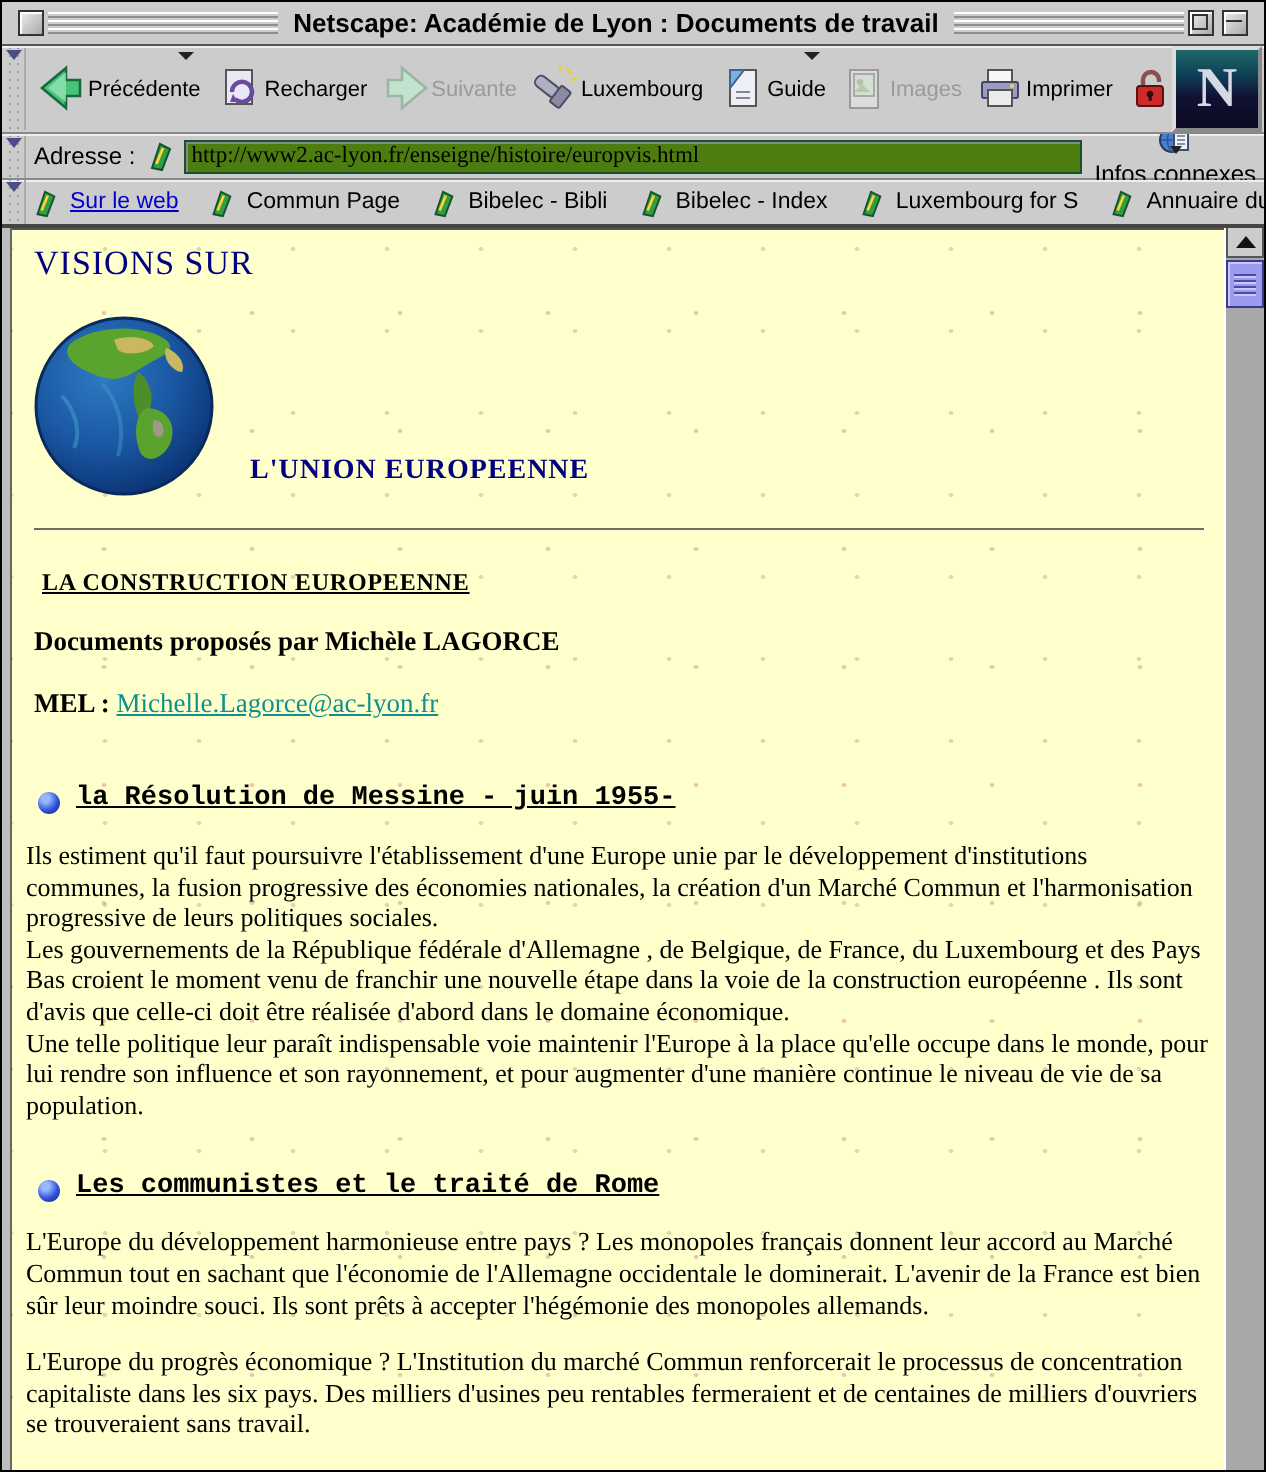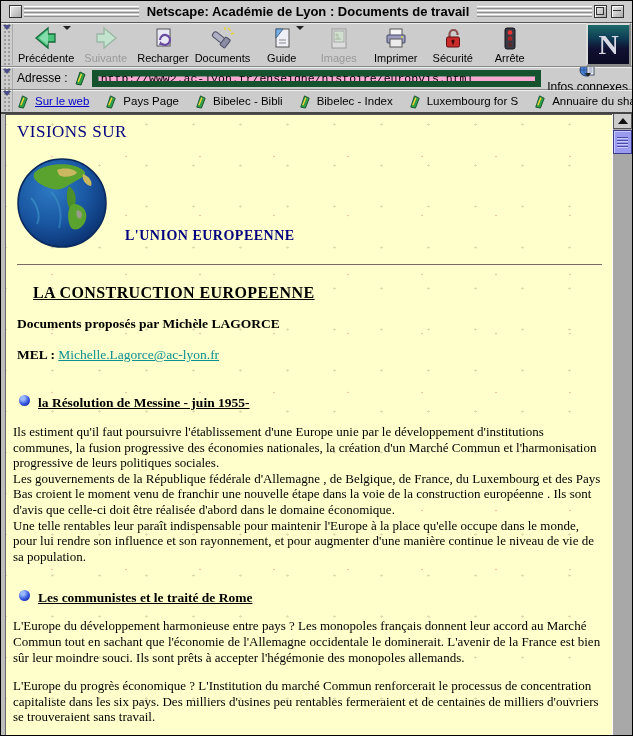--- a/index.html
+++ b/index.html
@@ -21,37 +21,37 @@
   .tb-title { font-size:13px; font-weight:bold; color:#000; padding:0 8px; white-space:nowrap; }
 
   
   .toolbar { height:44px; flex:0 0 44px; background:#ccc; border-bottom:1px solid #888;
              display:flex; align-items:stretch; position:relative; overflow:hidden;
              box-shadow:inset 0 1px 0 #eee; }
   .grip { width:11px; flex:0 0 11px; margin:1px 2px 1px 1px; border-right:1px solid #aaa; position:relative;
           background-image:radial-gradient(#9a9a9a 26%, transparent 27%); background-size:4px 4px; background-position:1px 6px;}
   .grip::before { content:""; position:absolute; top:1px; left:1px;
           border-left:4px solid transparent; border-right:4px solid transparent; border-top:5px solid #4c4c8a; }
-  .tbtn { flex:0 0 auto; min-width:57px; background:none; border:none; display:flex; flex-direction:column;
+  .tbtn { flex:0 0 auto; min-width:57px; background:none; border:none; display:flex; flex-direction:row;
           align-items:center; justify-content:flex-end; padding:2px 3px 2px; cursor:pointer; position:relative; }
   .tbtn .lbl { font-size:11px; color:#000; font-family:"Liberation Sans",sans-serif; white-space:nowrap; }
   .tbtn.disabled .lbl { color:#9a9a9a; }
   .tbtn svg { display:block; }
   .menu-tri { position:absolute; top:3px; right:6px; border-left:4px solid transparent;
               border-right:4px solid transparent; border-top:4px solid #222; }
   .nlogo { position:absolute; right:1px; top:0; width:45px; height:43px;
            border:2px outset #ddd; background:linear-gradient(180deg,#1d6a6a 0%,#0e3d55 34%,#111133 60%,#0a0a22 100%);
            color:#d8d8e4; display:flex; align-items:center; justify-content:center;
            font-family:"Liberation Serif",serif; font-weight:bold; font-size:28px; cursor:pointer; }
 
   .addressbar { height:23px; flex:0 0 23px; background:#ccc; border-bottom:1px solid #888;
                 display:flex; align-items:center; box-shadow:inset 0 1px 0 #eee; }
   .addressbar .label { font-size:12px; color:#000; margin:0 4px 0 2px; white-space:nowrap; }
-  .addr-input { flex:1; height:17px; border:6px solid #14532d; box-shadow:inset 1px 1px 0 #888;
-                background:#f9a8d4; font-family:Liberation Mono, monospace; font-size:11.5px; padding:0 3px; }
+  .addr-input { flex:1; height:17px; border:1px solid #14532d; box-shadow:inset 1px 1px 0 #888;
+                background:#4d7c0f; font-family:Liberation Serif, serif; font-size:11.5px; padding:0 3px; }
   .related { display:flex; align-items:center; gap:3px; padding:0 4px 0 6px; cursor:pointer;flex-direction:column; }
   .related .lbl { font-size:12px; white-space:nowrap; }
   .rel-tri { border-left:3.5px solid transparent; border-right:3.5px solid transparent;
              border-top:4px solid #222; margin-top:-8px; }
 
   .personalbar { height:24px; flex:0 0 24px; background:#ccc; border-bottom:2px solid #444;
                  display:flex; align-items:center; overflow:hidden; box-shadow:inset 0 1px 0 #eee; }
   .pb-item { display:flex; align-items:center; gap:5px; margin-right:14px; cursor:pointer; white-space:nowrap; }
   .pb-item .lbl { font-size:11.5px; color:#000; }
   .pb-item.link .lbl { color:#0000cc; text-decoration:underline; }
@@ -66,27 +66,27 @@
      background-size:74px 59px, 47px 41px; background-position:9px 13px, 23px 31px;
      font-family:"Liberation Serif",serif; color:#000; padding:6px 6px 0 7px; }
   .content::before{content:"";position:absolute;inset:0;box-shadow:inset 0 1px 0 #555;pointer-events:none;}
 
   .h-top { color:#000080; font-size:17px; font-weight:normal; letter-spacing:.5px; margin:2px 0 4px 4px; }
   .hero { display:flex; align-items:flex-end; }
   .globe { width:90px; height:90px; margin:12px 0 8px 4px; flex:0 0 90px; }
   .h-main { color:#000080; font-size:14px; font-weight:bold; letter-spacing:.5px; margin:0 0 12px 18px; }
   hr.rule { border:none; border-top:1px solid #7a6a5a; border-bottom:1px solid #fff8e0; margin:8px 4px 0 4px; }
 
-  .doc-title { font-size:16px; font-weight:bold; text-decoration:underline; margin:18px 0 0 20px; letter-spacing:.4px;}
+  .doc-title { font-size:12px; font-weight:bold; text-decoration:underline; margin:18px 0 0 8px; letter-spacing:.4px;}
   .byline { font-size:13.5px; font-weight:bold; margin:14px 0 0 4px; }
   .mel { font-size:13.5px; margin:15px 0 12px 4px; }
   .mel .mlbl { font-weight:bold; }
   .mel a { color:#0f9090; }
 
-  .section-head { display:flex; align-items:flex-start; gap:8px; margin:0 0 0 6px; }
+  .section-head { display:flex; align-items:flex-end; gap:8px; margin:0 0 0 6px;font-family:Liberation Mono, monospace; }
   .sec1-head { margin-top:32px; }
   .sec2-head { margin-top:26px; }
   .bullet { width:11px; height:11px; border-radius:50%; flex:0 0 11px;
             background:radial-gradient(circle at 35% 30%, #9ab8ff 0 18%, #3355dd 55%, #101a88 100%); }
   .section-head .txt { font-size:13.5px; font-weight:bold; text-decoration:underline; }
 
   .para { font-size:13px; line-height:1.2; margin:0; }
   .sec1-body { margin-top:13px; }
   .sec2-body { margin-top:12px; }
   .sec2-body .para { margin-bottom:13px; }
@@ -120,50 +120,50 @@
 
     <button class="tbtn">
       <span class="menu-tri"></span>
       <svg width="26" height="26" viewBox="0 0 26 26">
         <polygon points="15,2 3,12 15,22 15,16 22,16 22,8 15,8" fill="#49c27a" stroke="#166b3d" stroke-width="1.3"></polygon>
         <polygon points="15,4 6,12 15,19 15,12" fill="#9fe8c0" opacity=".7"></polygon>
       </svg>
       <span class="lbl">Précédente</span>
     </button>
 
-    <button class="tbtn disabled">
-      <svg width="26" height="26" viewBox="0 0 26 26">
-        <polygon points="11,2 23,12 11,22 11,16 4,16 4,8 11,8" fill="#c2e3cd" stroke="#9ab7a4" stroke-width="1.3"></polygon>
-      </svg>
-      <span class="lbl">Suivante</span>
-    </button>
-
     <button class="tbtn">
       <svg width="26" height="26" viewBox="0 0 26 26">
         <rect x="7" y="3" width="13" height="17" fill="#e9e9f5" stroke="#555"></rect>
         <path d="M10,14 a5,5 0 1 1 1.6,3.6" stroke="#6a4a9e" stroke-width="2.2" fill="none"></path>
         <polygon points="9,19 13,19 10.5,15" fill="#6a4a9e"></polygon>
       </svg>
       <span class="lbl">Recharger</span>
+    </button>
+
+    <button class="tbtn disabled">
+      <svg width="26" height="26" viewBox="0 0 26 26">
+        <polygon points="11,2 23,12 11,22 11,16 4,16 4,8 11,8" fill="#c2e3cd" stroke="#9ab7a4" stroke-width="1.3"></polygon>
+      </svg>
+      <span class="lbl">Suivante</span>
     </button>
 
 
     <button class="tbtn">
       <svg width="26" height="26" viewBox="0 0 26 26">
         <g stroke="#e8d23a" stroke-width="1.4">
           <line x1="19" y1="2" x2="22" y2="5"></line>
             <line x1="22" y1="8" x2="25" y2="7"></line>
             <line x1="16" y1="1" x2="16" y2="4"></line>
         </g>
         <g transform="rotate(38 13 14)">
           <rect x="2" y="11" width="13" height="6" rx="2.5" fill="#b0b0c4" stroke="#4c4c66"></rect>
           <rect x="14" y="9" width="6" height="10" rx="1" fill="#8b8ba4" stroke="#4c4c66"></rect>
         </g>
       </svg>
-      <span class="lbl">Documents</span>
+      <span class="lbl">Luxembourg</span>
     </button>
 
     <button class="tbtn">
       <span class="menu-tri"></span>
       <svg width="26" height="26" viewBox="0 0 26 26">
         <rect x="7" y="3" width="13" height="18" fill="#efeff8" stroke="#555"></rect>
         <polygon points="7,3 14,3 7,12" fill="#79b1e6" stroke="#40648c"></polygon>
         <line x1="10" y1="14" x2="17" y2="14" stroke="#888"></line>
         <line x1="10" y1="17" x2="17" y2="17" stroke="#888"></line>
       </svg>
@@ -243,21 +243,21 @@
         <path d="M4,14 L8,2 L13,4.5 L9,15 Z" fill="#2f9e44" stroke="#14532d"></path>
         <line x1="6.2" y1="12" x2="9.5" y2="4" stroke="#ffd43b" stroke-width="1.4"></line>
         </svg>
       <span class="lbl">Sur le web</span>
     </div>
     <div class="pb-item">
       <svg width="15" height="15" viewBox="0 0 16 16">
         <path d="M4,14 L8,2 L13,4.5 L9,15 Z" fill="#2f9e44" stroke="#14532d"></path>
         <line x1="6.2" y1="12" x2="9.5" y2="4" stroke="#ffd43b" stroke-width="1.4"></line>
         </svg>
-      <span class="lbl">Pays Page</span>
+      <span class="lbl">Commun Page</span>
     </div>
     <div class="pb-item">
       <svg width="15" height="15" viewBox="0 0 16 16">
         <path d="M4,14 L8,2 L13,4.5 L9,15 Z" fill="#2f9e44" stroke="#14532d"></path>
         <line x1="6.2" y1="12" x2="9.5" y2="4" stroke="#ffd43b" stroke-width="1.4"></line>
         </svg>
       <span class="lbl">Bibelec - Bibli</span>
     </div>
     <div class="pb-item">
       <svg width="15" height="15" viewBox="0 0 16 16">
@@ -321,21 +321,21 @@
         <a href="#">Michelle.Lagorce@ac-lyon.fr</a>
       </div>
 
       <div class="section-head sec1-head">
         <span class="bullet"></span>
         <span class="txt">la Résolution de Messine - juin 1955-</span>
       </div>
       <div class="sec1-body">
         <p class="para">Ils estiment qu'il faut poursuivre l'établissement d'une Europe unie par le développement d'institutions communes, la fusion progressive des économies nationales, la création d'un Marché Commun et l'harmonisation progressive de leurs politiques sociales.</p>
         <p class="para">Les gouvernements de la République fédérale d'Allemagne , de Belgique, de France, du Luxembourg et des Pays Bas croient le moment venu de franchir une nouvelle étape dans la voie de la construction européenne . Ils sont d'avis que celle-ci doit être réalisée d'abord dans le domaine économique.</p>
-        <p class="para">Une telle rentables leur paraît indispensable pour maintenir l'Europe à la place qu'elle occupe dans le monde, pour lui rendre son influence et son rayonnement, et pour augmenter d'une manière continue le niveau de vie de sa population.</p>
+        <p class="para">Une telle politique leur paraît indispensable voie maintenir l'Europe à la place qu'elle occupe dans le monde, pour lui rendre son influence et son rayonnement, et pour augmenter d'une manière continue le niveau de vie de sa population.</p>
       </div>
 
       <div class="section-head sec2-head">
         <span class="bullet"></span>
         <span class="txt">Les communistes et le traité de Rome</span>
       </div>
       <div class="sec2-body">
         <p class="para">L'Europe du développement harmonieuse entre pays ? Les monopoles français donnent leur accord au Marché Commun tout en sachant que l'économie de l'Allemagne occidentale le dominerait. L'avenir de la France est bien sûr leur moindre souci. Ils sont prêts à accepter l'hégémonie des monopoles allemands.</p>
         <p class="para">L'Europe du progrès économique ? L'Institution du marché Commun renforcerait le processus de concentration capitaliste dans les six pays. Des milliers d'usines peu rentables fermeraient et de centaines de milliers d'ouvriers se trouveraient sans travail.</p>
 

